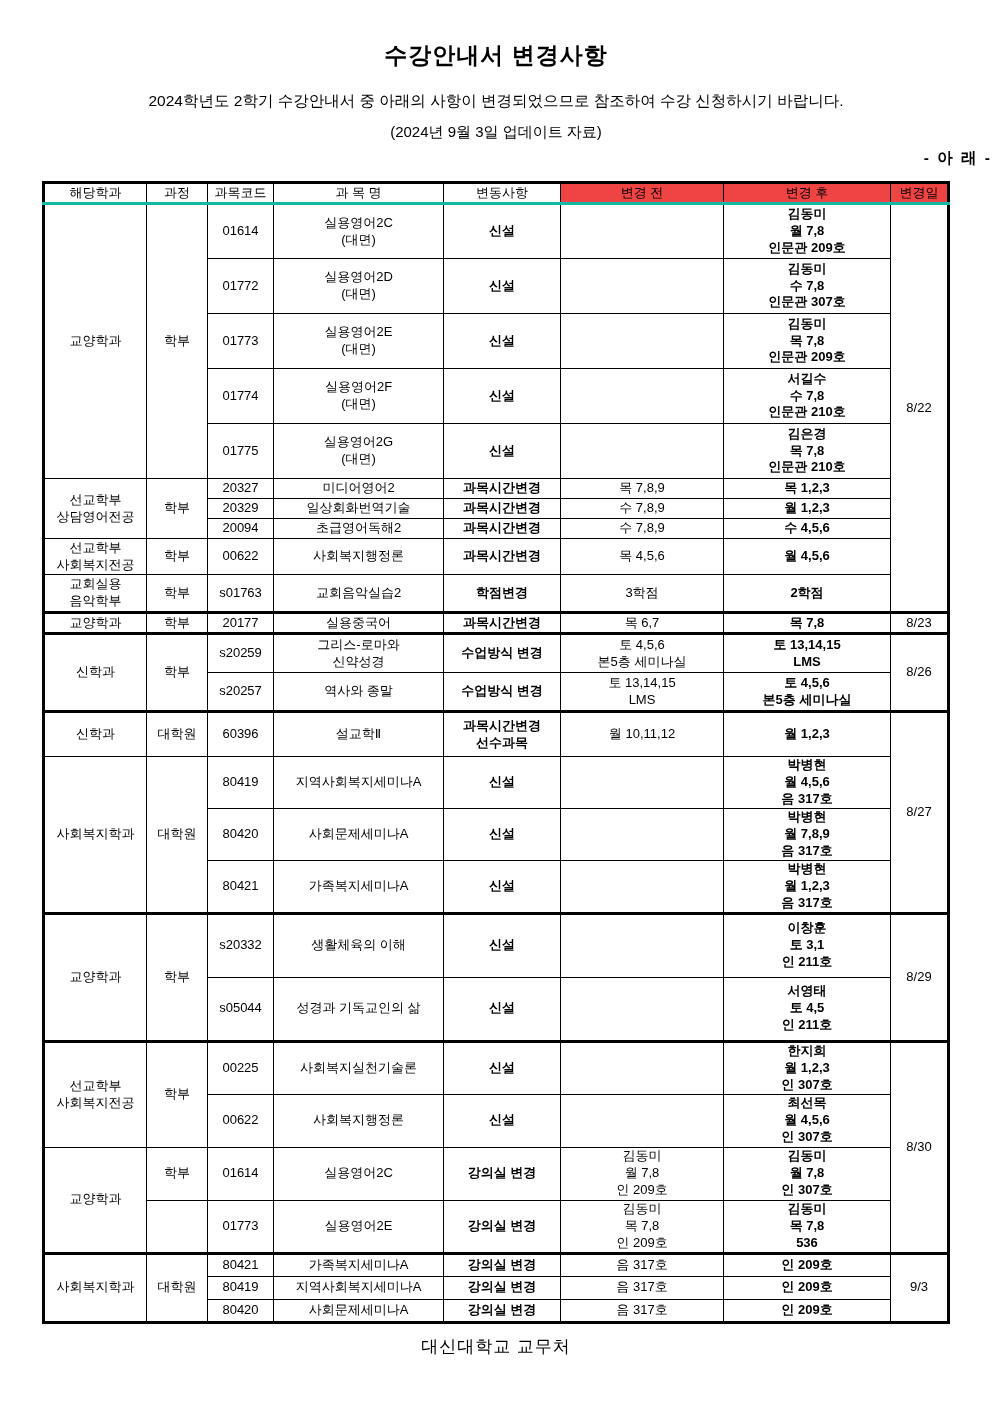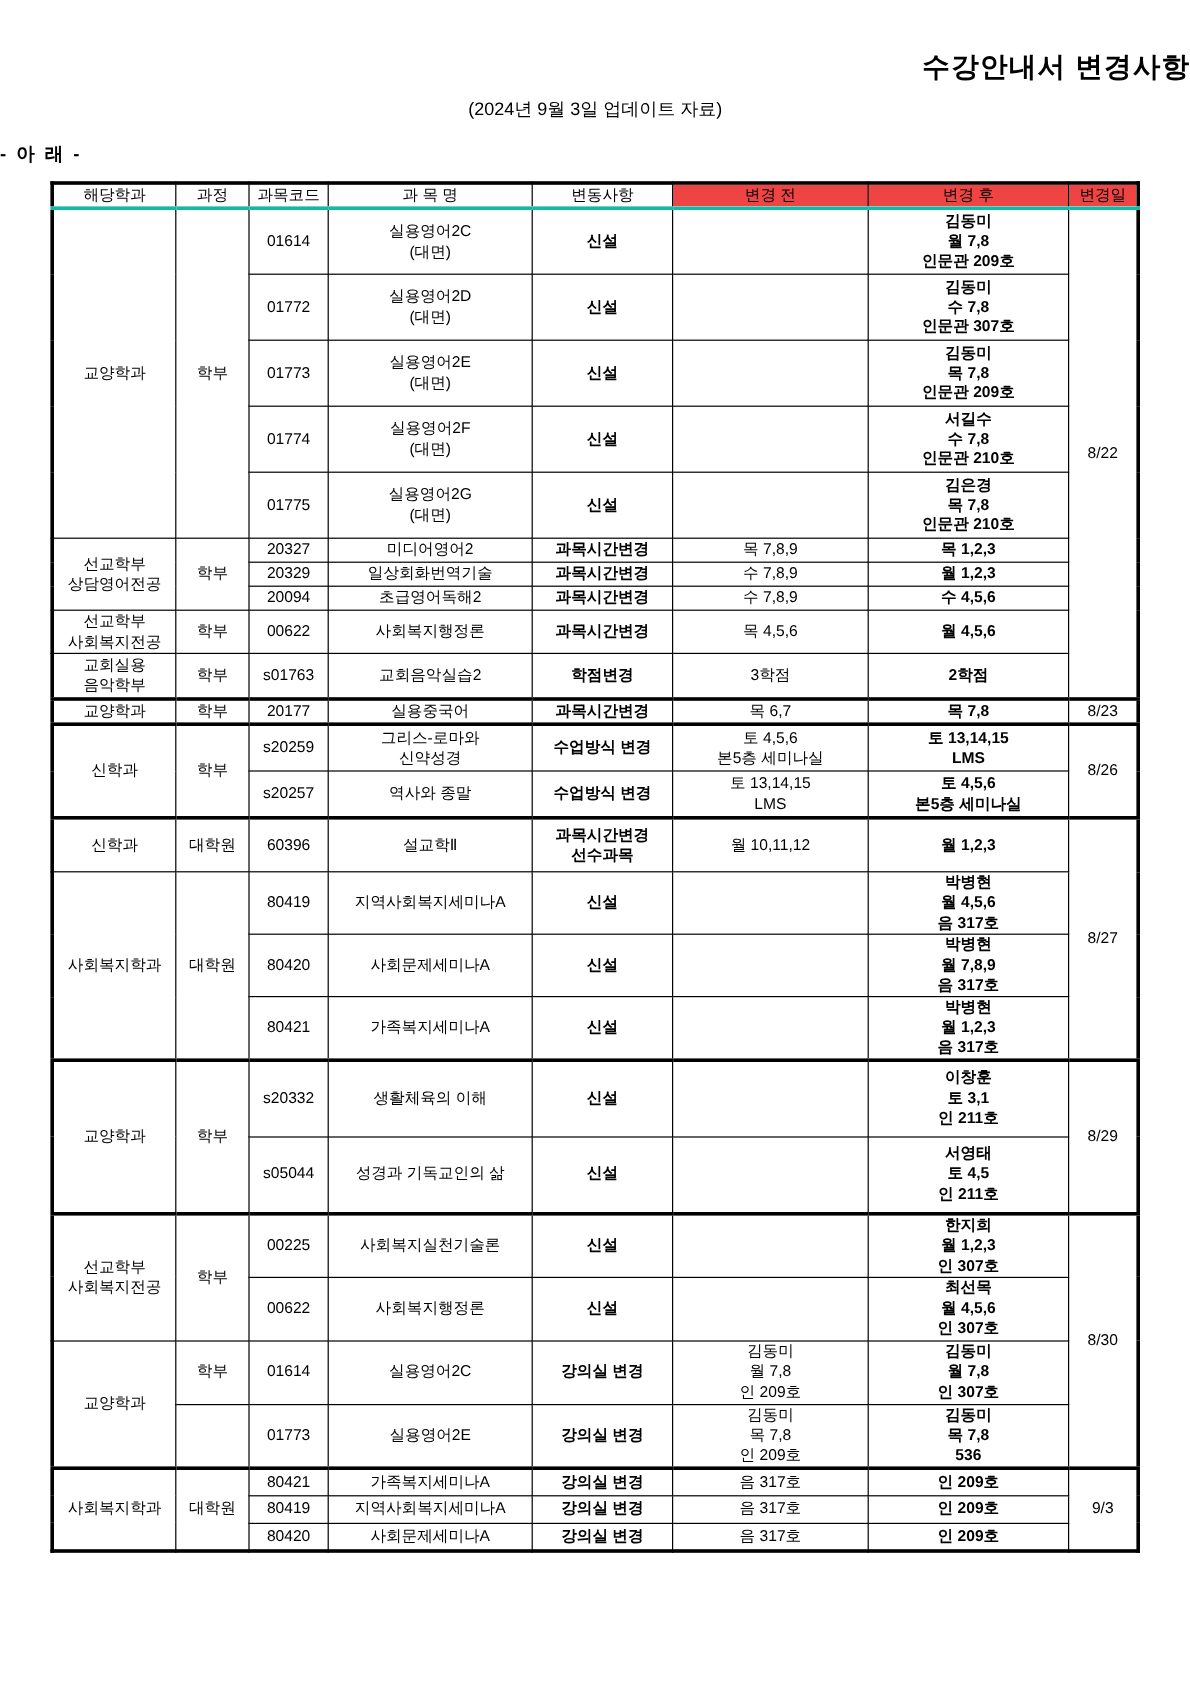--- a/index.html
+++ b/index.html
@@ -1,37 +1,38 @@
 <!DOCTYPE html>
 <html><head>
 <meta charset="utf-8">
 <style>
   html,body{margin:0;padding:0;background:#ffffff;color:#000000;
     font-family:"Liberation Sans","DejaVu Sans",sans-serif;}
   .page{width:992px;height:1403px;box-sizing:border-box;padding-top:40px;background:#ffffff;}
-  .title{text-align:right;font-size:23px;font-weight:bold;letter-spacing:1px;}
+  .title{text-align:center;font-size:23px;font-weight:bold;letter-spacing:1px;}
   .subtitle{text-align:center;font-size:15.5px;margin-top:20px;}
   .update-note{text-align:center;font-size:15px;margin-top:11px;}
-  .below-marker{text-align:left;font-size:15.5px;font-weight:bold;margin-top:17px;letter-spacing:2px;}
+  .below-marker{text-align:right;font-size:15.5px;font-weight:bold;margin-top:6px;letter-spacing:2px;}
   table.changes{border-collapse:collapse;table-layout:fixed;width:905px;margin:12px auto 0 auto;
     border:3px solid #000;}
   table.changes td{border:1px solid #000;text-align:center;vertical-align:middle;
     padding:0 2px;font-size:13px;line-height:1.3;overflow:hidden;word-break:keep-all;}
   table.changes thead tr{height:21px;}
   table.changes thead td{border-bottom:3px solid #14b8a6;}
   td.hl{background:#ef4444;}
   tr.group-start > td{border-top:3px solid #000;}
   .c-change,.c-after{font-weight:bold;}
   .footer{text-align:center;font-size:17px;margin-top:11px;letter-spacing:1px;}
 </style>
 </head>
 <body>
 
 <div class="page">
   <div class="title">수강안내서 변경사항</div>
+  <div class="subtitle">2024학년도 2학기 수강안내서 중 아래의 사항이 변경되었으므로 참조하여 수강 신청하시기 바랍니다.</div>
   <div class="update-note">(2024년 9월 3일 업데이트 자료)</div>
   <div class="below-marker">- 아 래 -</div>
 
   <table class="changes">
     <colgroup>
       <col style="width:103px">
         <col style="width:61px">
         <col style="width:66px">
       <col style="width:170px">
         <col style="width:117px">
@@ -517,13 +518,14 @@
           <td class="c-before">
             <div>음 317호</div>
           </td>
           <td class="c-after">
             <div>인 209호</div>
           </td>
         </tr>
       </tbody>
   </table>
 
+  <div class="footer">대신대학교 교무처</div>
 </div>
 
 </body></html>

